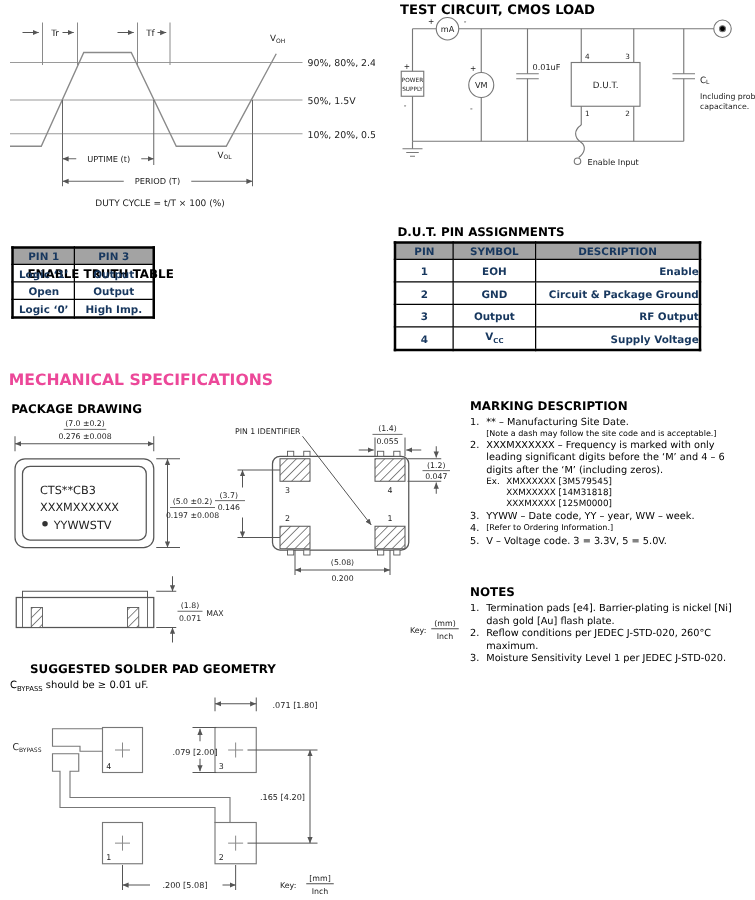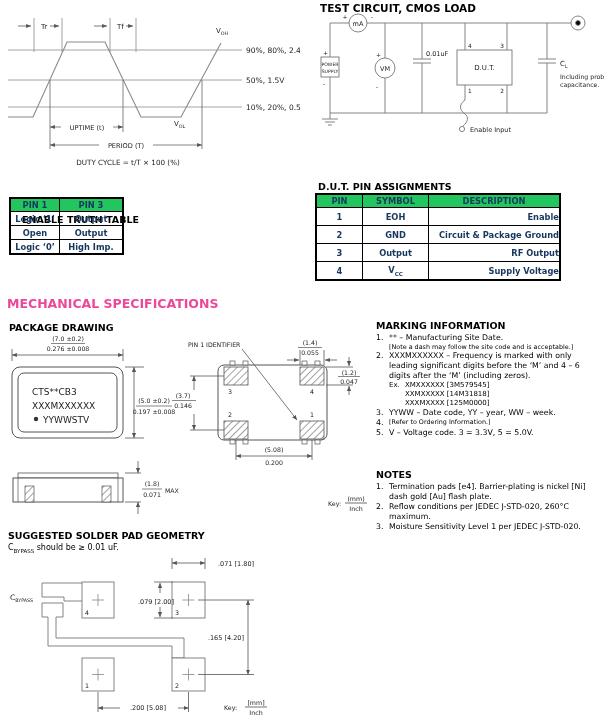--- a/index.html
+++ b/index.html
@@ -5,21 +5,21 @@
   html,body { margin:0; padding:0; background:#fff; }
   .page { position:relative; width:604px; height:720px; background:#fff;
           font-family:"DejaVu Sans", sans-serif; color:#000; overflow:hidden; }
   .sec-title { position:absolute; font-weight:bold; font-size:9.5px; white-space:nowrap; }
   .mech-title { position:absolute; font-weight:bold; font-size:12.5px; color:#ec4899; white-space:nowrap; }
   .abs { position:absolute; }
   svg text { font-family:"DejaVu Sans", sans-serif; fill:#222; }
   
   table.dtable { border-collapse:collapse; border:2px solid #000; table-layout:fixed; }
   table.dtable th, table.dtable td { border:1px solid #000; padding:0; font-size:8.3px; color:#17375E; }
-  table.dtable th { background:#22c55e; font-weight:bold; text-align:center; height:12px; }
+  table.dtable th { background:#a3a3a3; font-weight:bold; text-align:center; height:12px; }
   table.dtable td { font-weight:bold; text-align:center; }
   .truth td { height:13px; }
   .dut td { height:17px; }
   .dut td.desc { text-align:right; padding-left:6px; }
   sub.small { font-size:5.5px; }
   
   .txt-block { position:absolute; width:222px; font-size:7.8px; line-height:1.28; }
   .txt-block .blk-title { font-weight:bold; font-size:9.5px; margin-bottom:1px; }
   .li { display:flex; }
   .li .num { width:13px; flex:0 0 13px; }
@@ -328,21 +328,21 @@
     <text x="266" y="118" font-size="6.2" text-anchor="middle">(5.08)</text>
     <text x="266" y="131" font-size="6.2" text-anchor="middle">0.200</text>
 
     <text x="320" y="172" font-size="6.3">Key:</text>
     <text x="348" y="167" font-size="6.3" text-anchor="middle">(mm)</text>
     <line x1="337" y1="169" x2="359" y2="169" stroke="#333" stroke-width="0.7"></line>
     <text x="348" y="177" font-size="6.3" text-anchor="middle">Inch</text>
   </svg>
 
   <div class="txt-block" style="left:376px; top:320px;">
-    <div class="blk-title">MARKING INFORMATION</div>
+    <div class="blk-title">MARKING DESCRIPTION</div>
     <div class="li">
       <span class="num">1.</span>
       <div class="body">
         <div>** – Manufacturing Site Date.</div>
         <div class="bracket-note">[Note a dash may follow the site code and is acceptable.]</div>
       </div>
     </div>
     <div class="li">
       <span class="num">2.</span>
       <div class="body">
@@ -382,21 +382,21 @@
     <div class="li">
       <span class="num">2.</span>
       <div class="body">Reflow conditions per JEDEC J-STD-020, 260°C maximum.</div>
     </div>
     <div class="li">
       <span class="num">3.</span>
       <div class="body">Moisture Sensitivity Level 1 per JEDEC J-STD-020.</div>
     </div>
   </div>
 
-  <div class="sec-title" style="left:8px; top:530px;">SUGGESTED SOLDER PAD GEOMETRY</div>
+  <div class="sec-title" style="left:24px; top:530px;">SUGGESTED SOLDER PAD GEOMETRY</div>
   <div class="subtitle" style="left:8px; top:543px;">
     <span>C</span><sub class="small">BYPASS</sub><span> should be ≥ 0.01 uF.</span>
   </div>
 
   <svg class="abs" style="left:8px; top:556px;" width="300" height="162" viewBox="0 0 300 162">
     <defs>
       <marker id="sp-a" viewBox="0 0 8 8" refX="7" refY="4" markerWidth="7" markerHeight="7" orient="auto-start-reverse">
           <path d="M0,1 L7,4 L0,7 Z" fill="#555"></path>
         </marker>
     </defs>

